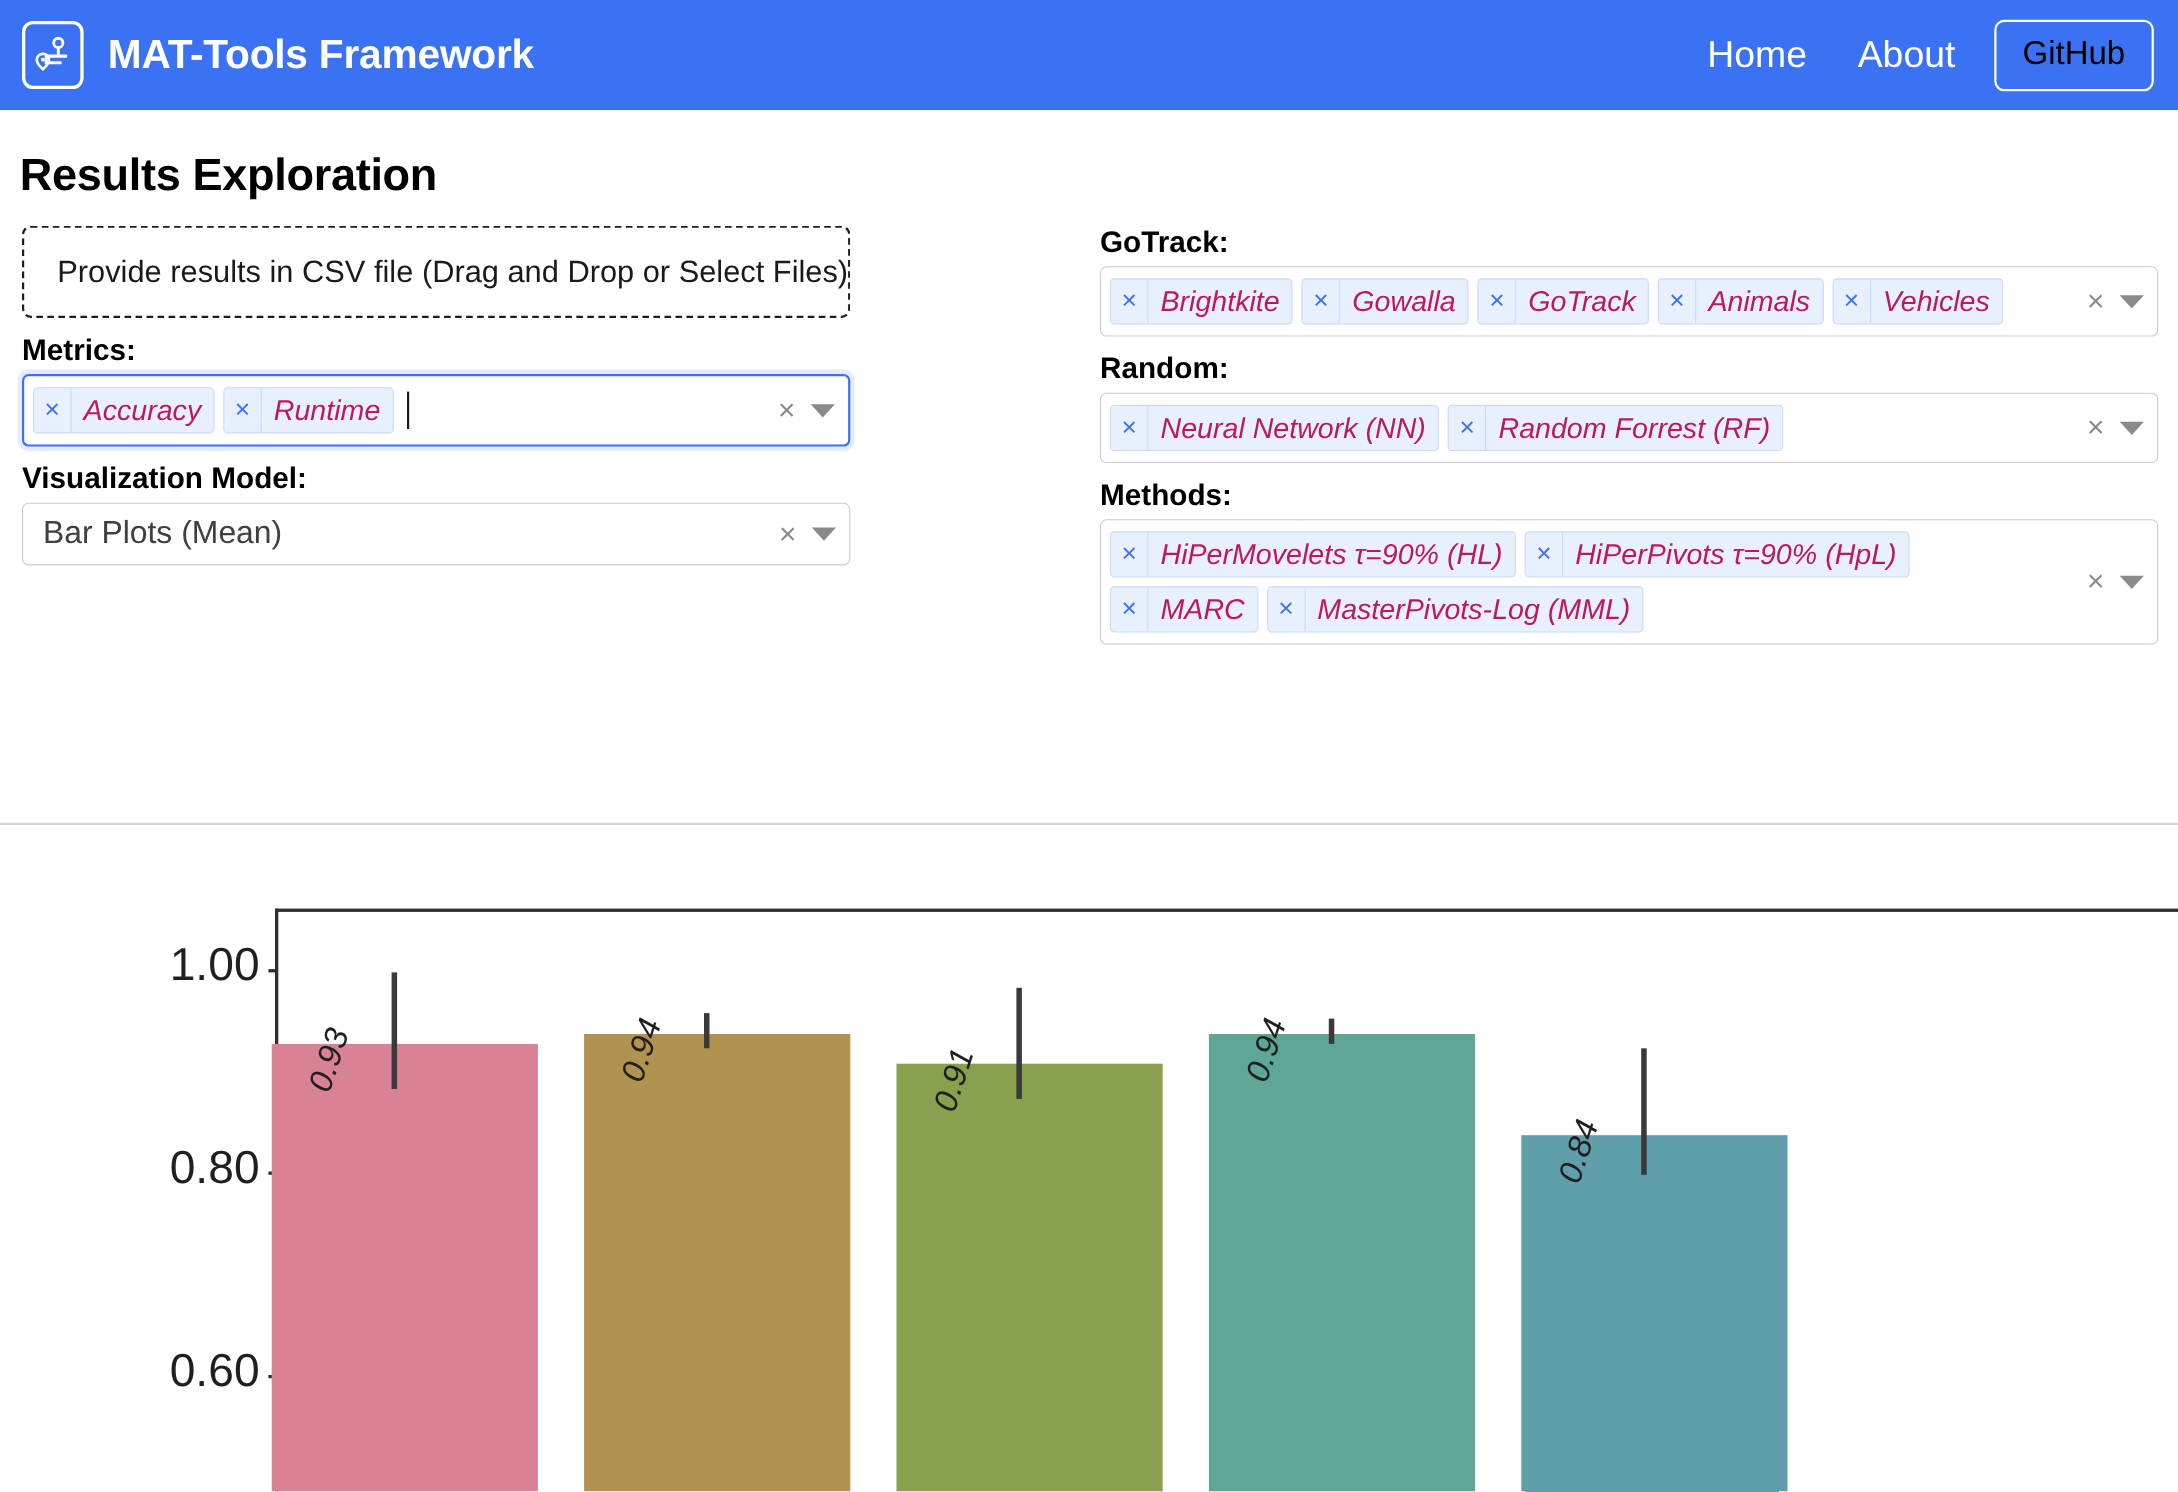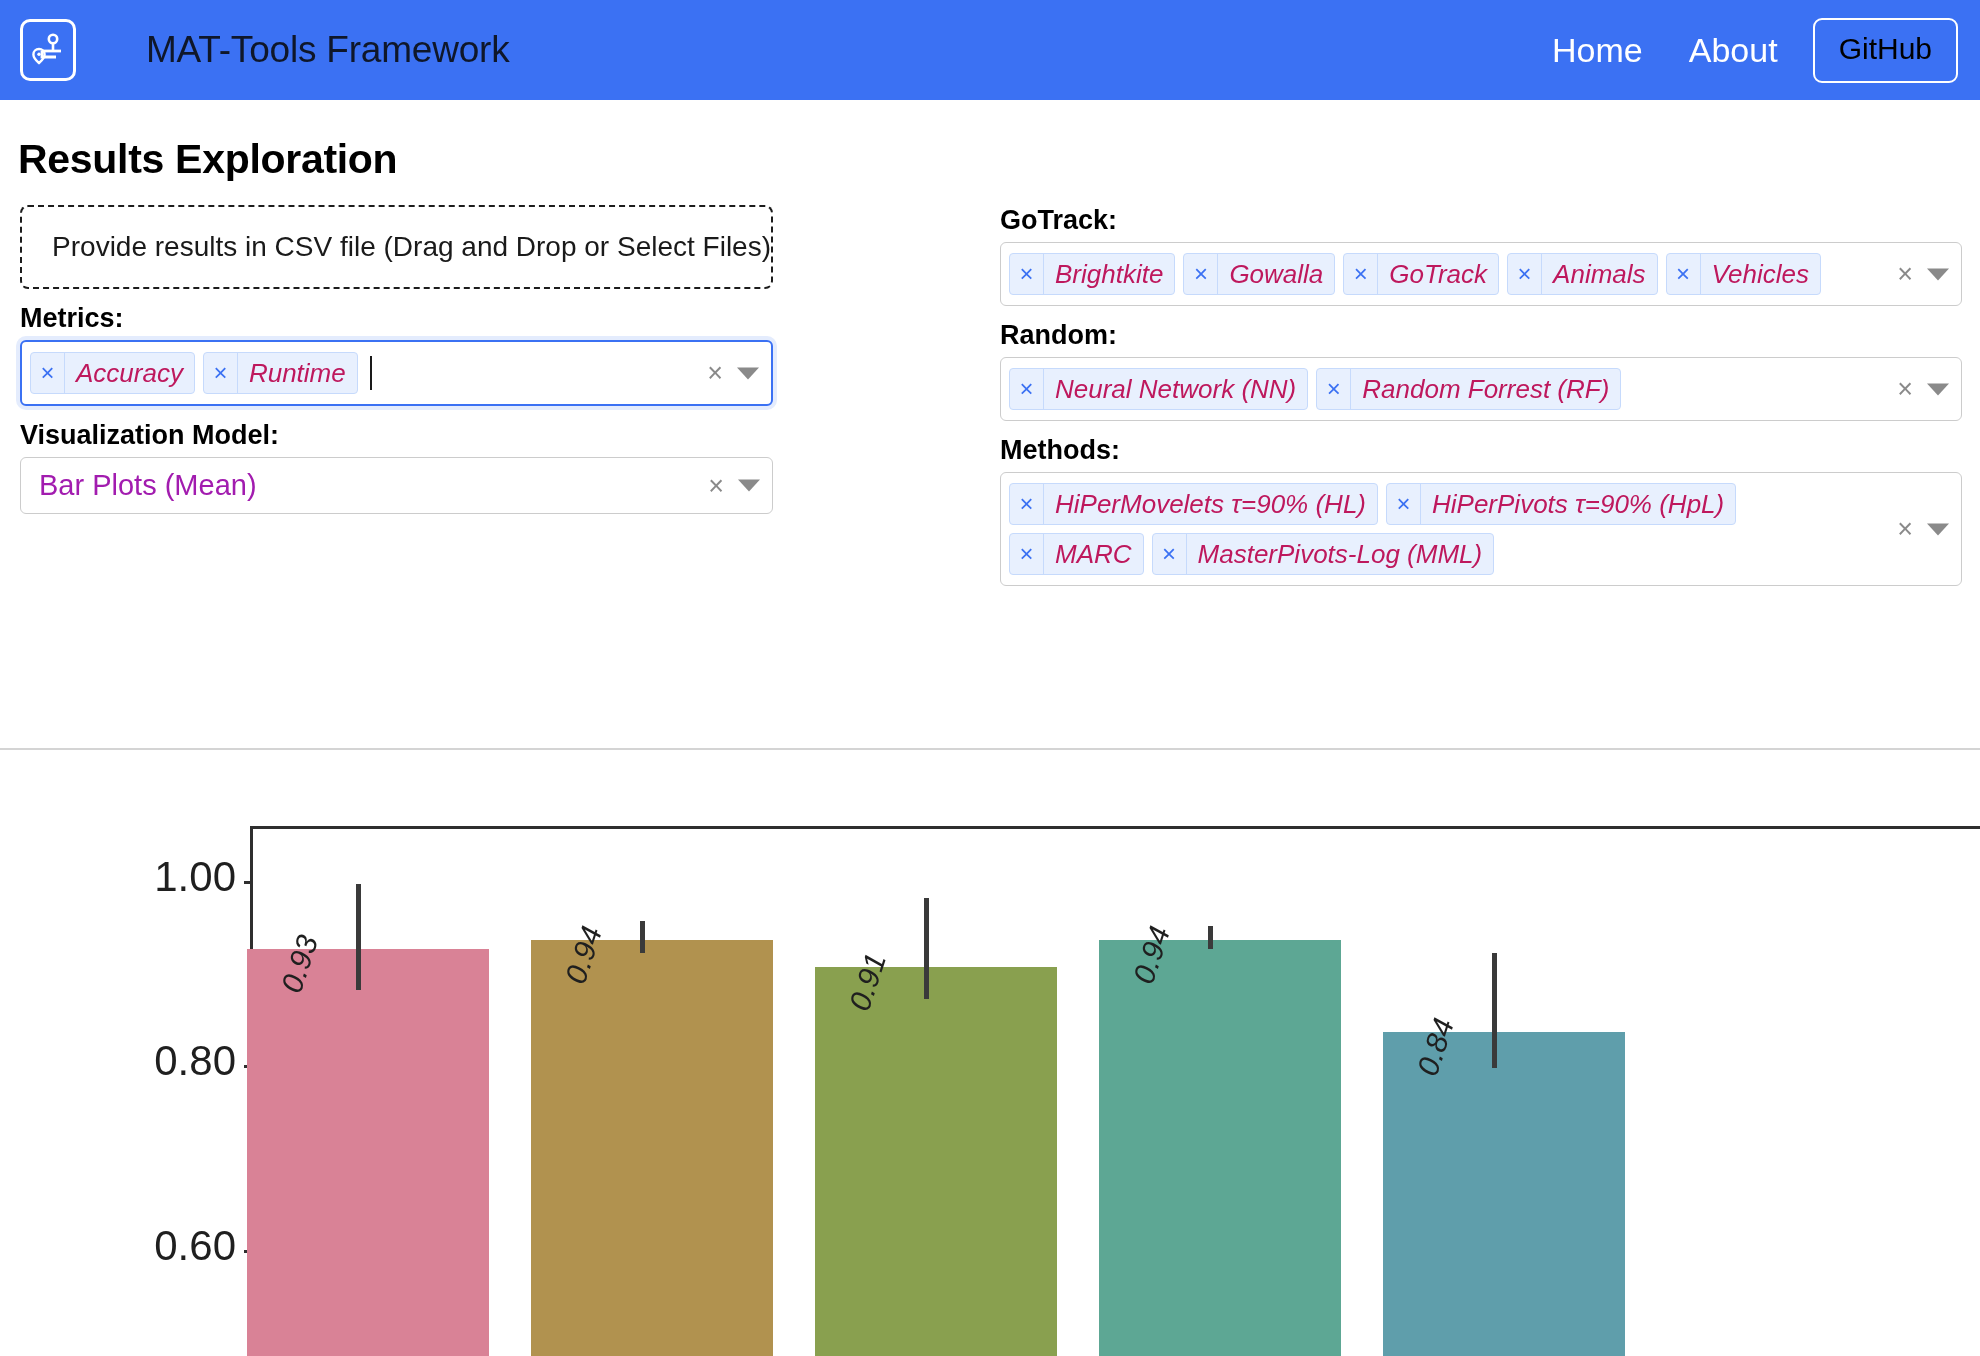--- a/index.html
+++ b/index.html
@@ -23,26 +23,25 @@
     position: relative;
   }
   .brand { display: flex; align-items: center; gap: 22px; }
   .brand-logo {
     width: 56px; height: 62px;
     border: 3px solid #ffffff;
     border-radius: 10px;
     display: flex; align-items: center; justify-content: center;
   }
   .brand-title {
-    color: #0f172a;
+    color: #ffffff;
     font-size: 37px;
-    font-weight: 400;
+    font-weight: 700;
     letter-spacing: -0.2px;
     white-space: nowrap;
-    margin-left: 48px;
   }
   .nav-right {
     margin-left: auto;
     display: flex;
     align-items: center;
     gap: 0px;
   }
   .nav-link {
     color: #ffffff;
     font-size: 34px;
@@ -149,21 +148,21 @@
     display: inline-block;
     width: 2px;
     height: 34px;
     background: #1a1a1a;
     margin: 4px 0 4px 4px;
     align-self: center;
   }
 
   .control-single-value {
     font-size: 29px;
-    color: #a21caf;
+    color: #404040;
     padding-left: 10px;
   }
 
   .ctl-icons {
     position: absolute;
     right: 12px;
     top: 50%;
     transform: translateY(-50%);
     display: flex;
     align-items: center;

